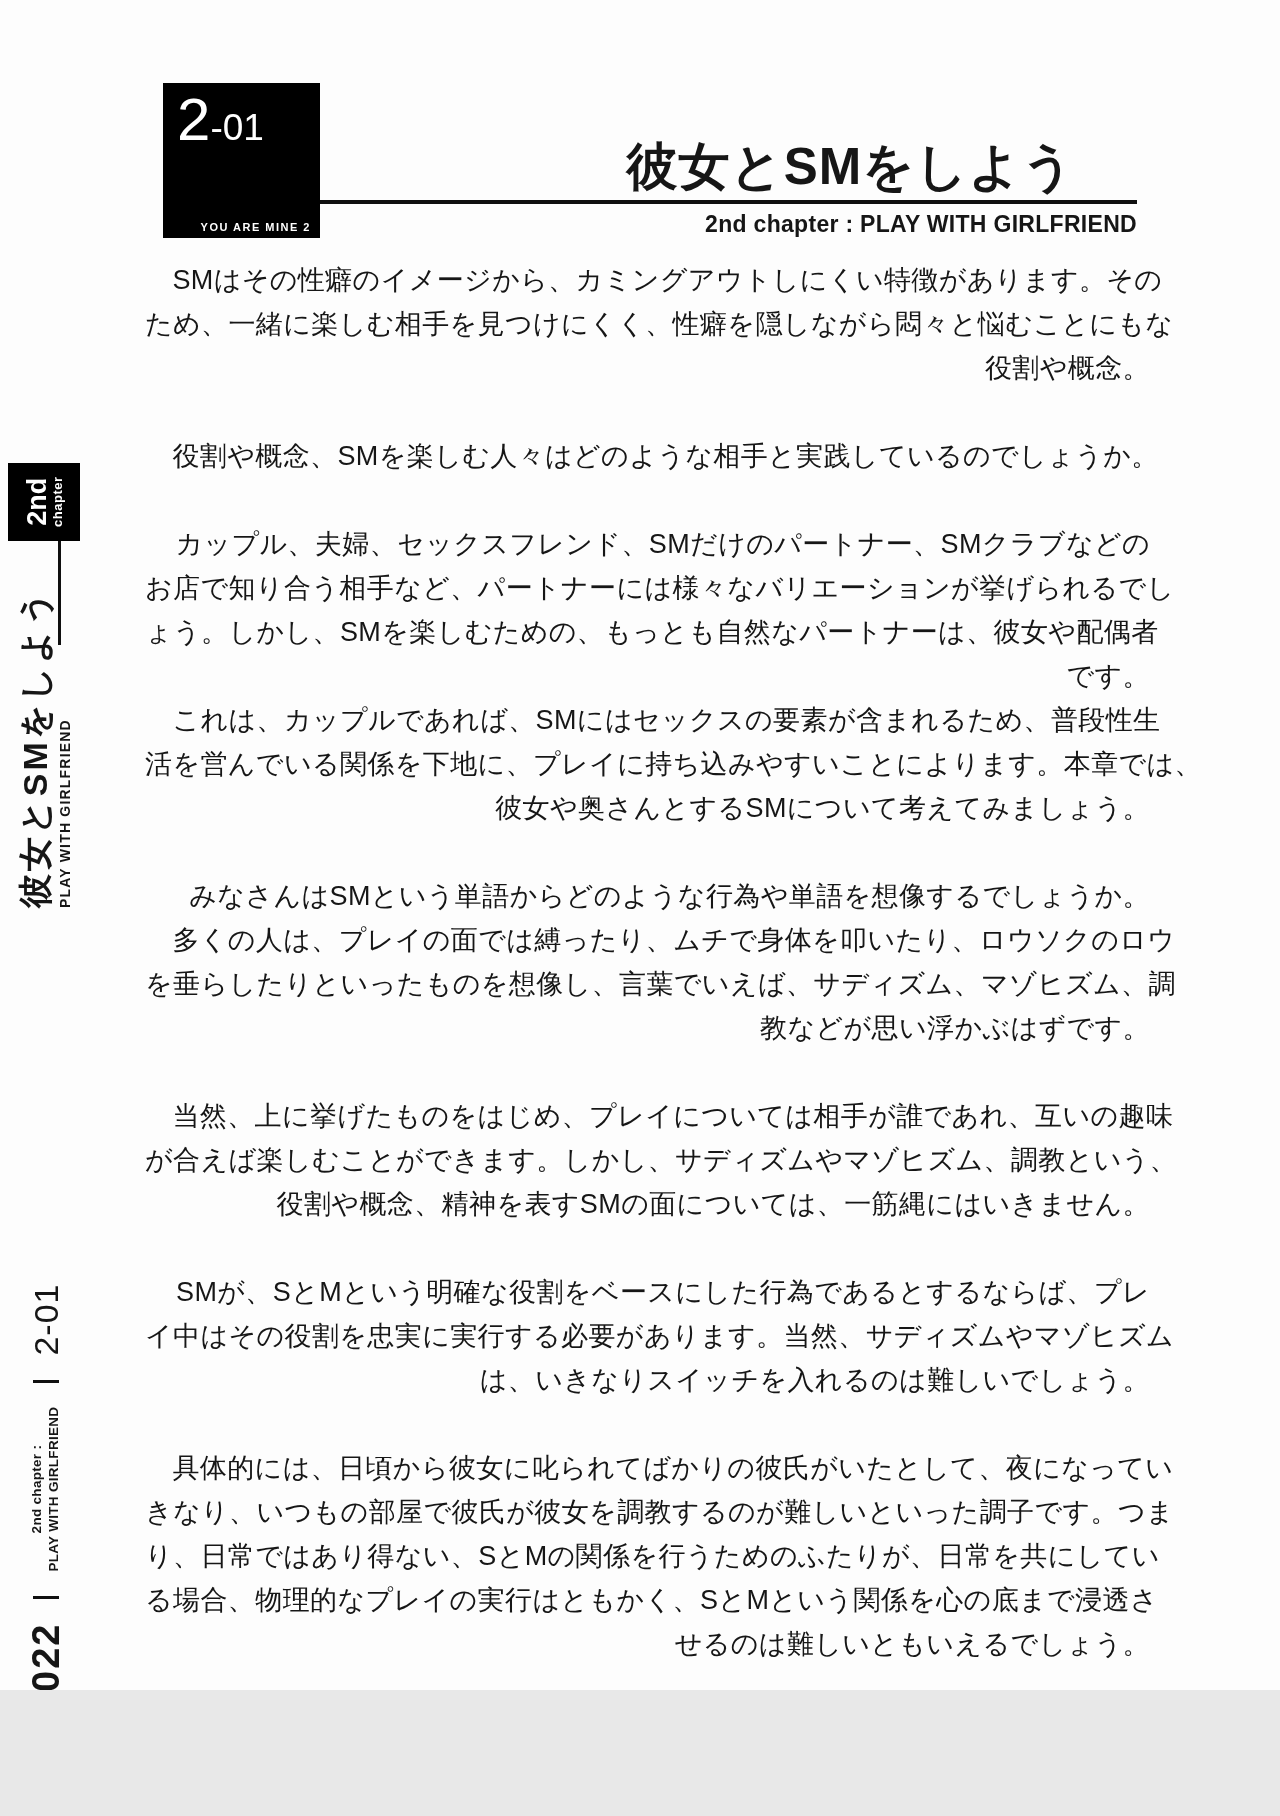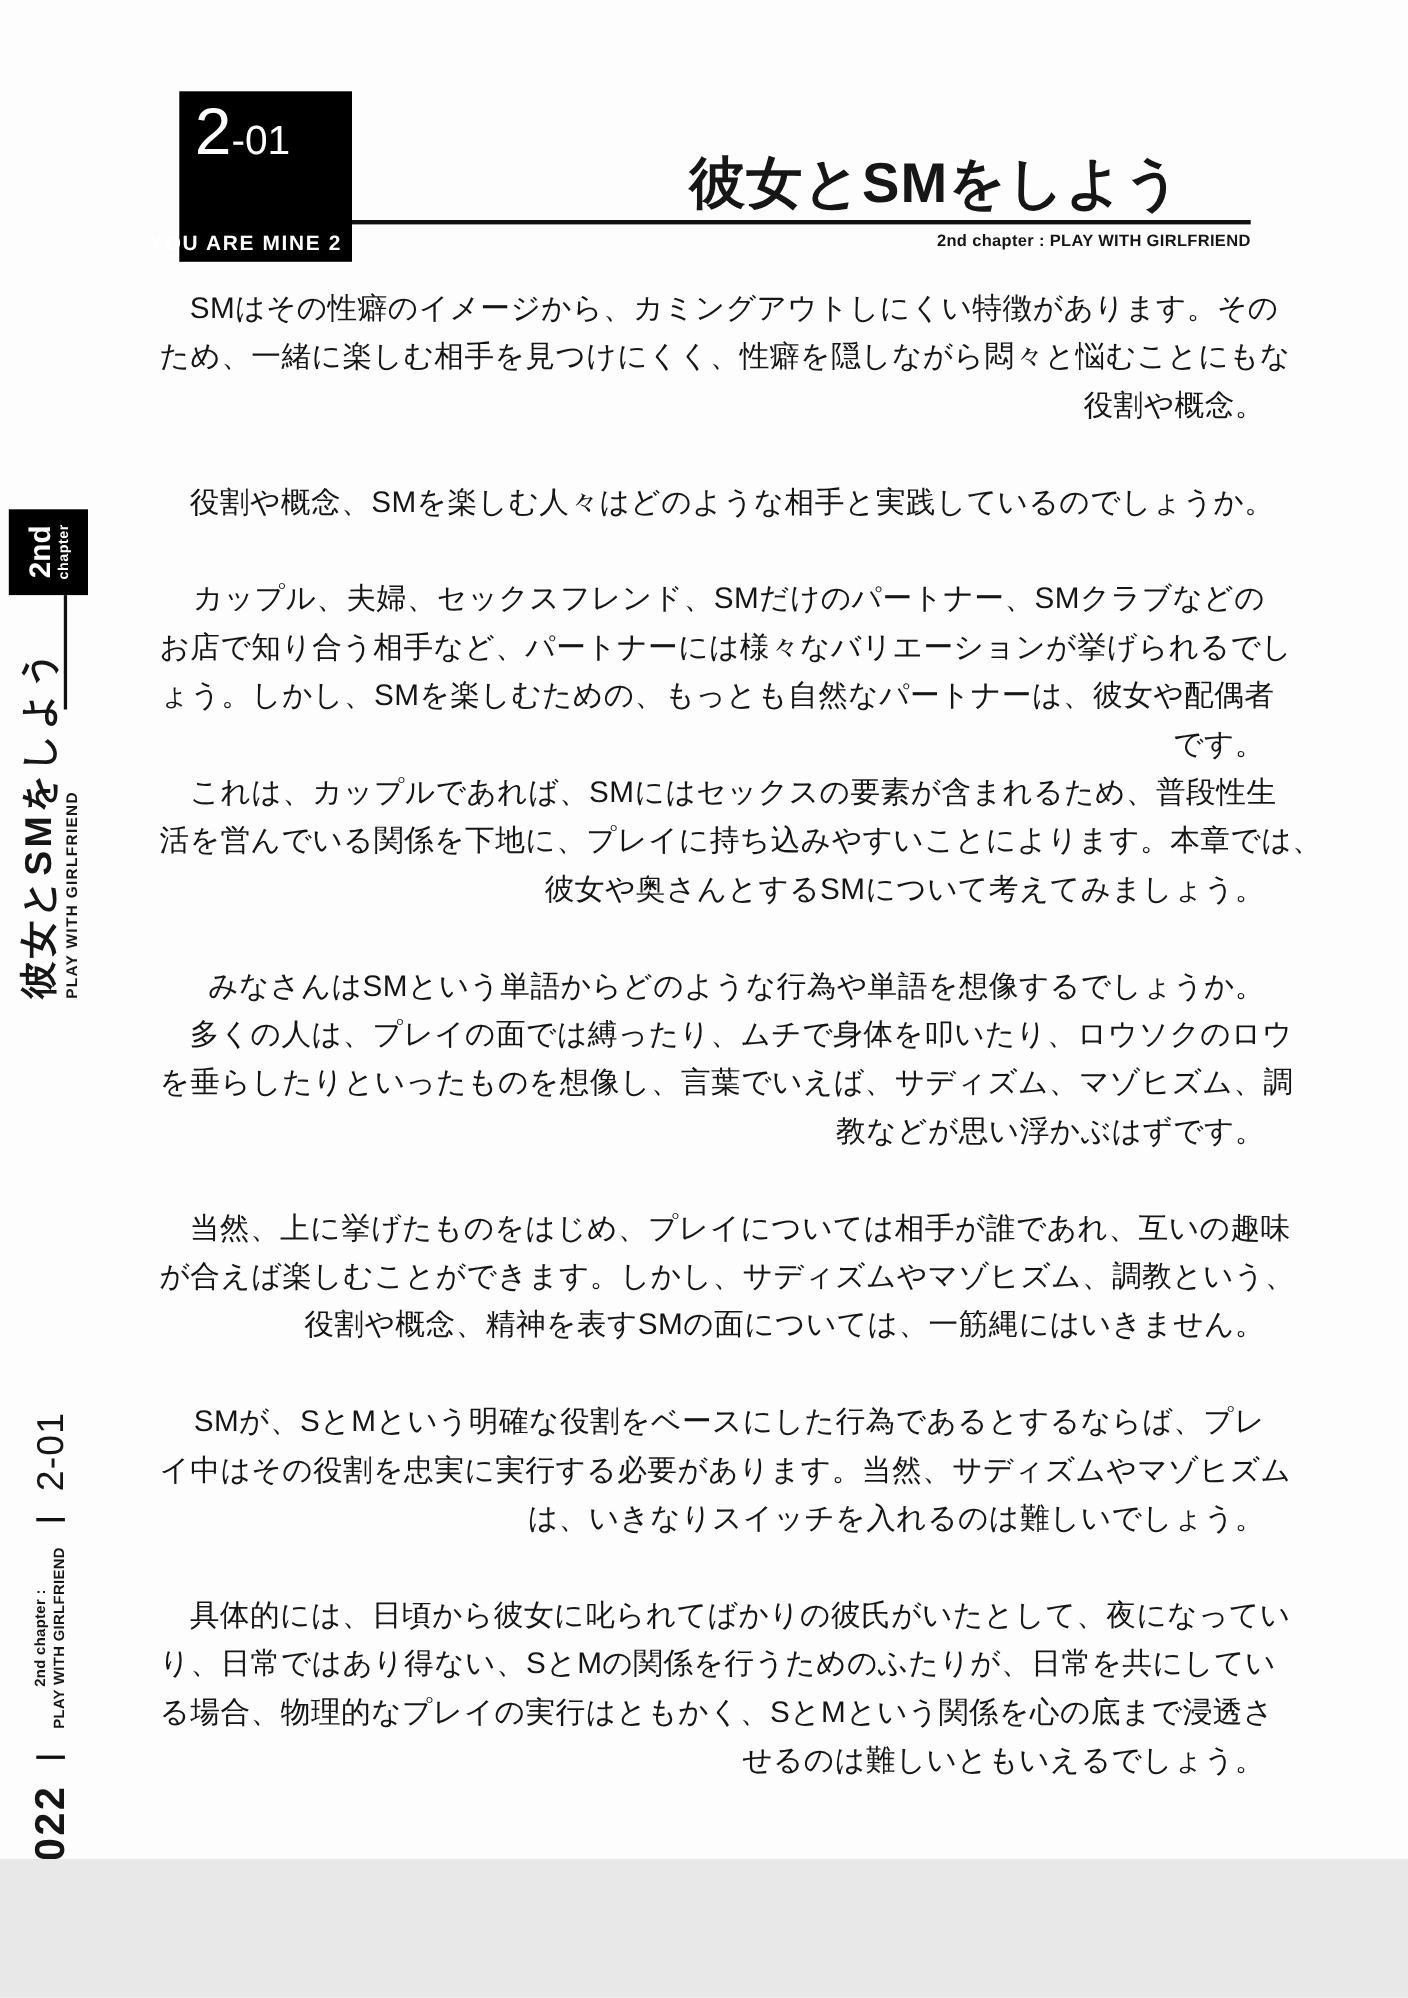--- a/index.html
+++ b/index.html
@@ -18,34 +18,34 @@
   .chapter-box {
     position:absolute; left:163px; top:83px;
     width:157px; height:155px;
     background:#000; color:#fff;
   }
   .chapter-num { position:absolute; left:14px; top:4px; white-space:nowrap; }
   .chapter-num .big   { font-size:60px; font-weight:400; line-height:1.1; }
   .chapter-num .small { font-size:37px; font-weight:400; }
   .series-label {
     position:absolute; right:9px; bottom:5px;
-    font-size:19px; font-weight:bold; letter-spacing:1.5px; white-space:nowrap;
+    font-size:11px; font-weight:bold; letter-spacing:1.5px; white-space:nowrap;
   }
   .header-rule {
     position:absolute; left:320px; top:200px;
     width:817px; height:4px; background:#101010;
   }
   .page-title {
     position:absolute; top:141px; right:205px;
     font-size:51px; font-weight:bold; letter-spacing:1px;
     line-height:1; white-space:nowrap;
   }
   .page-subtitle {
     position:absolute; top:211px; right:143px;
-    font-size:15px; font-weight:bold; white-space:nowrap; letter-spacing:0.3px;margin-left:26px;
+    font-size:23px; font-weight:bold; white-space:nowrap; letter-spacing:0.3px;margin-left:26px;
   }
 
   
   .side-tab {
     position:absolute; left:8px; top:463px; width:72px; height:78px;
     background:#000; color:#fff;
     display:flex; align-items:center; justify-content:center;
   }
   .side-tab-inner { transform:rotate(-90deg); text-align:center; white-space:nowrap; }
   .side-tab-line1 { font-size:27px; font-weight:bold; line-height:1.0; }
@@ -150,19 +150,20 @@
         <div class="bline">が合えば楽しむことができます。しかし、サディズムやマゾヒズム、調教という、</div>
         <div class="bline">役割や概念、精神を表すSMの面については、一筋縄にはいきません。</div>
       </div>
       <div class="pgroup">
         <div class="bline">　SMが、SとMという明確な役割をベースにした行為であるとするならば、プレ</div>
         <div class="bline">イ中はその役割を忠実に実行する必要があります。当然、サディズムやマゾヒズム</div>
         <div class="bline">は、いきなりスイッチを入れるのは難しいでしょう。</div>
       </div>
       <div class="pgroup">
         <div class="bline">　具体的には、日頃から彼女に叱られてばかりの彼氏がいたとして、夜になってい</div>
+        <div class="bline">きなり、いつもの部屋で彼氏が彼女を調教するのが難しいといった調子です。つま</div>
         <div class="bline">り、日常ではあり得ない、SとMの関係を行うためのふたりが、日常を共にしてい</div>
         <div class="bline">る場合、物理的なプレイの実行はともかく、SとMという関係を心の底まで浸透さ</div>
         <div class="bline">せるのは難しいともいえるでしょう。</div>
       </div>
     </div>
 
 </div>
 
 </body></html>

